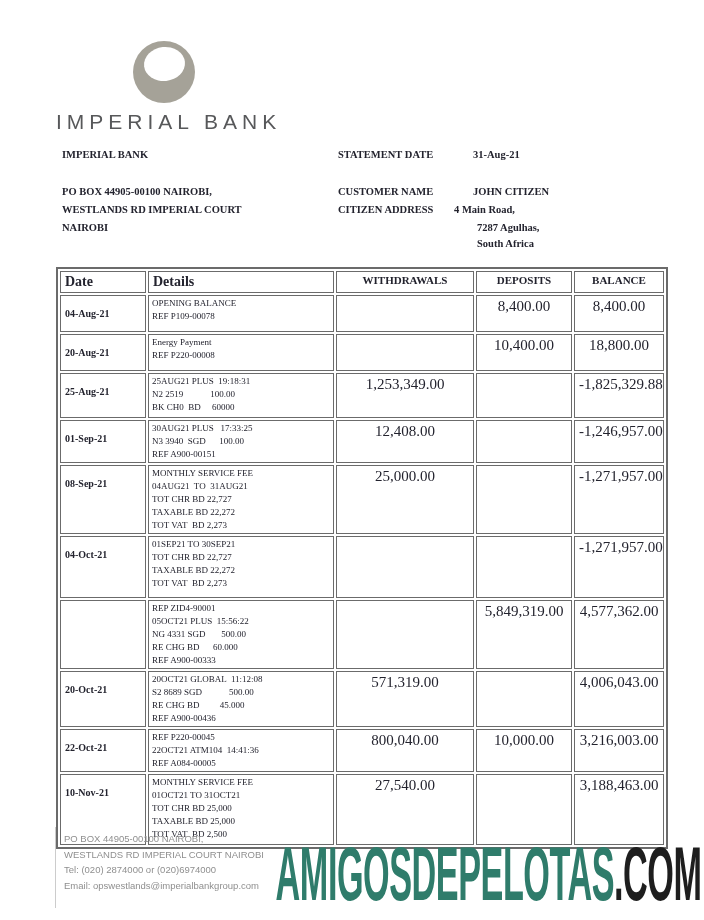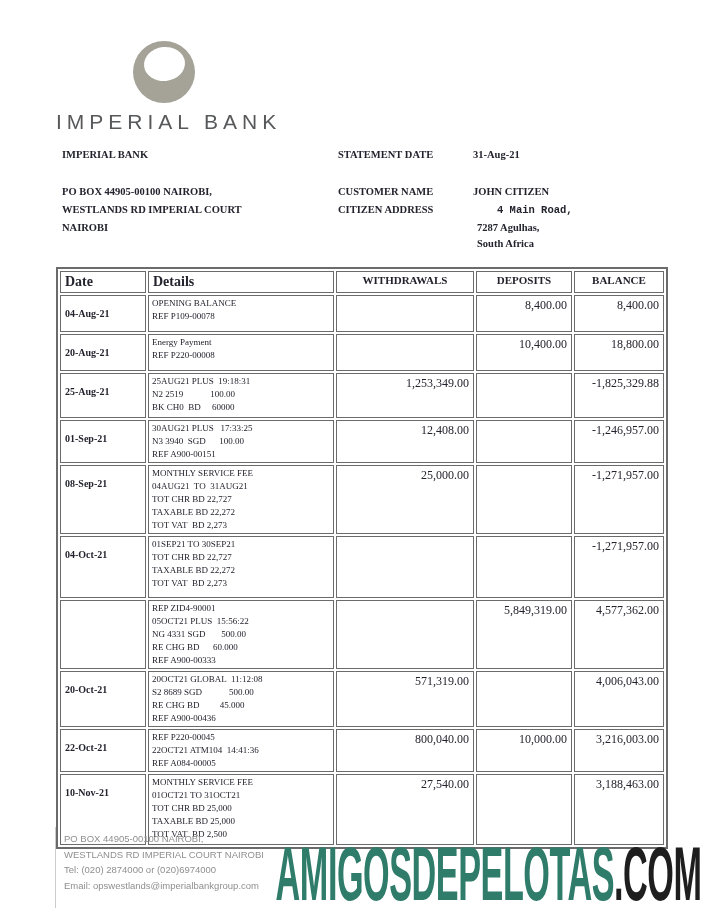--- a/index.html
+++ b/index.html
@@ -20,35 +20,35 @@
   
   .info span { position:absolute; font-weight:bold; font-size:10.5px; white-space:nowrap; }
   .p-bank-name   { left:62px;  top:149px; }
   .p-stmt-label  { left:338px; top:149px; }
   .p-stmt-value  { left:473px; top:149px; }
   .p-addr1       { left:62px;  top:186px; }
   .p-cust-label  { left:338px; top:186px; }
   .p-cust-value  { left:473px; top:186px; }
   .p-addr2       { left:62px;  top:204px; }
   .p-custaddr-label { left:338px; top:204px; }
-  .p-custaddr-1  { left:497px; top:204px;font-family:Liberation Mono, monospace; }
+  .p-custaddr-1  { left:454px; top:204px; }
   .p-addr3       { left:62px;  top:222px; }
   .p-custaddr-2  { left:477px; top:222px; }
   .p-custaddr-3  { left:477px; top:238px; }
 
   
   table.stmt { position:absolute; left:56px; top:267px; width:606px;
                border-collapse:separate; border-spacing:2px; table-layout:fixed;
                border:2px solid #6b6b6b; background:#ffffff; }
   table.stmt th, table.stmt td { border:1.5px solid #6b6b6b; vertical-align:top; overflow:hidden; }
   th.c-date, th.c-details { text-align:left; font-size:14px; padding:2px 4px; }
   th.c-money { text-align:center; font-size:11px; padding:2px 2px; }
   td.cell-date   { font-weight:bold; font-size:10px; padding:12px 4px; }
   td.cell-details{ font-size:9px; line-height:13px; padding:1px 3px; white-space:pre-wrap; }
-  td.cell-amount { font-size:12px; text-align:right; vertical-align:bottom; padding:2px 4px 4px; }
+  td.cell-amount { font-size:15px; text-align:center; vertical-align:bottom; padding:2px 4px 4px; }
   tr.hrow { height:22px; }
   tr.r0 { height:31px; }  tr.r1 { height:37px; }  tr.r2 { height:45px; }
   tr.r3 { height:43px; }  tr.r4 { height:64px; }  tr.r5 { height:62px; }
   tr.r6 { height:64px; }  tr.r7 { height:49px; }  tr.r8 { height:42px; }
   tr.r9 { height:71px; }
 
   
   .footer-rule { position:absolute; left:55px; top:827px; width:1px; height:81px; background:#cccccc; }
   .footer-text { position:absolute; left:64px; top:831px; font-family:"Liberation Sans", sans-serif;
                  font-size:9.5px; line-height:15.5px; color:#8f8f8f; }

